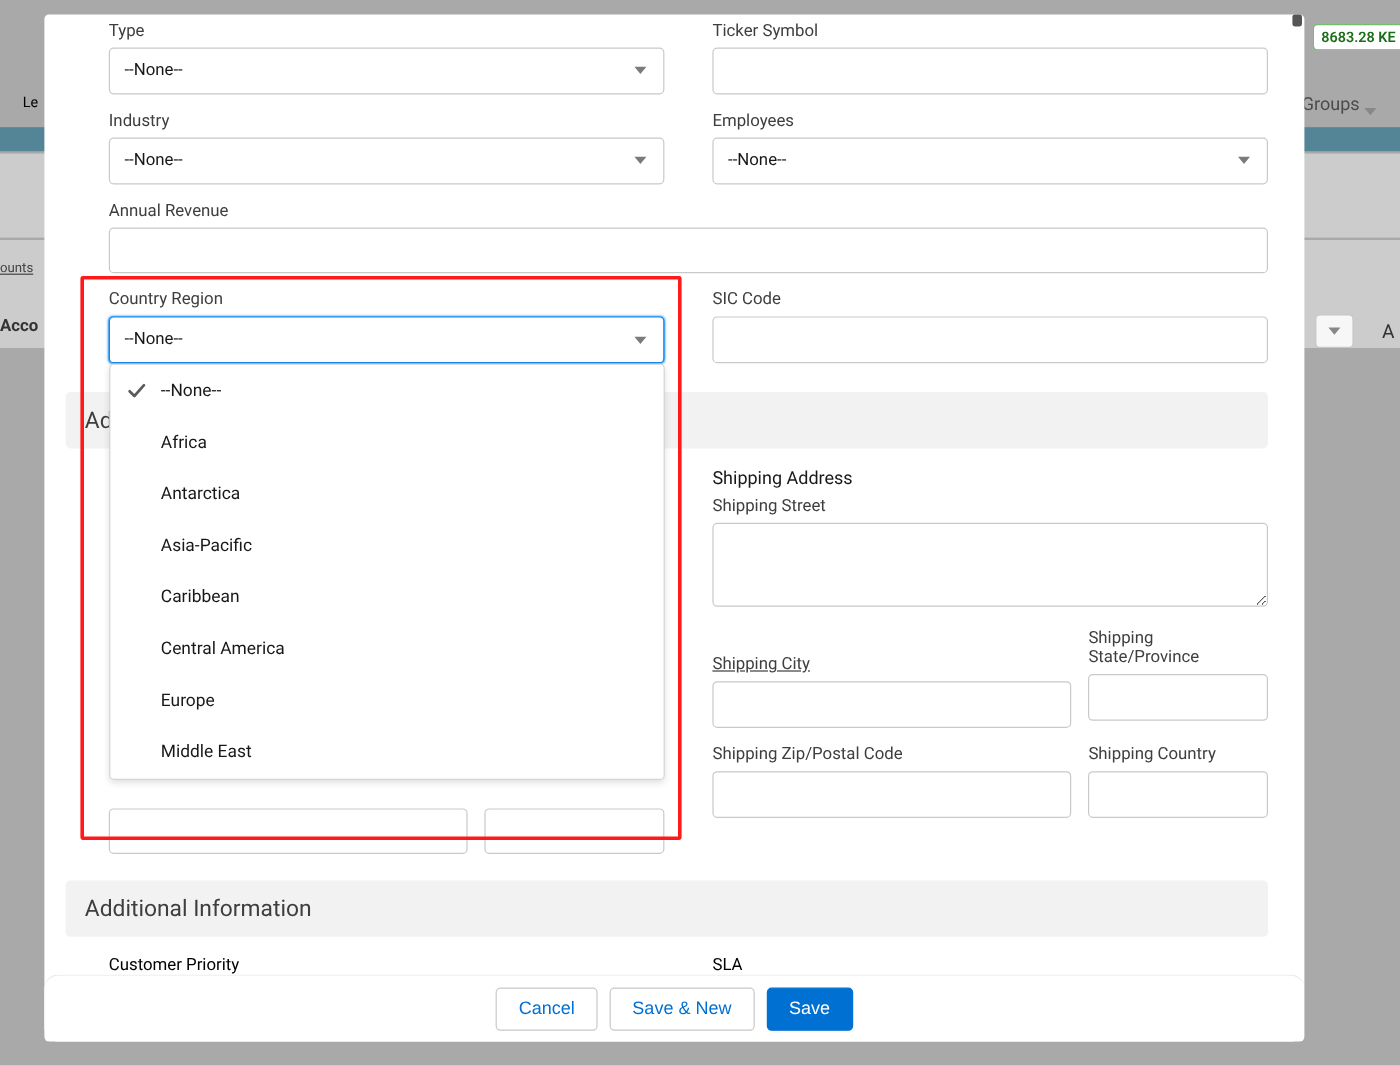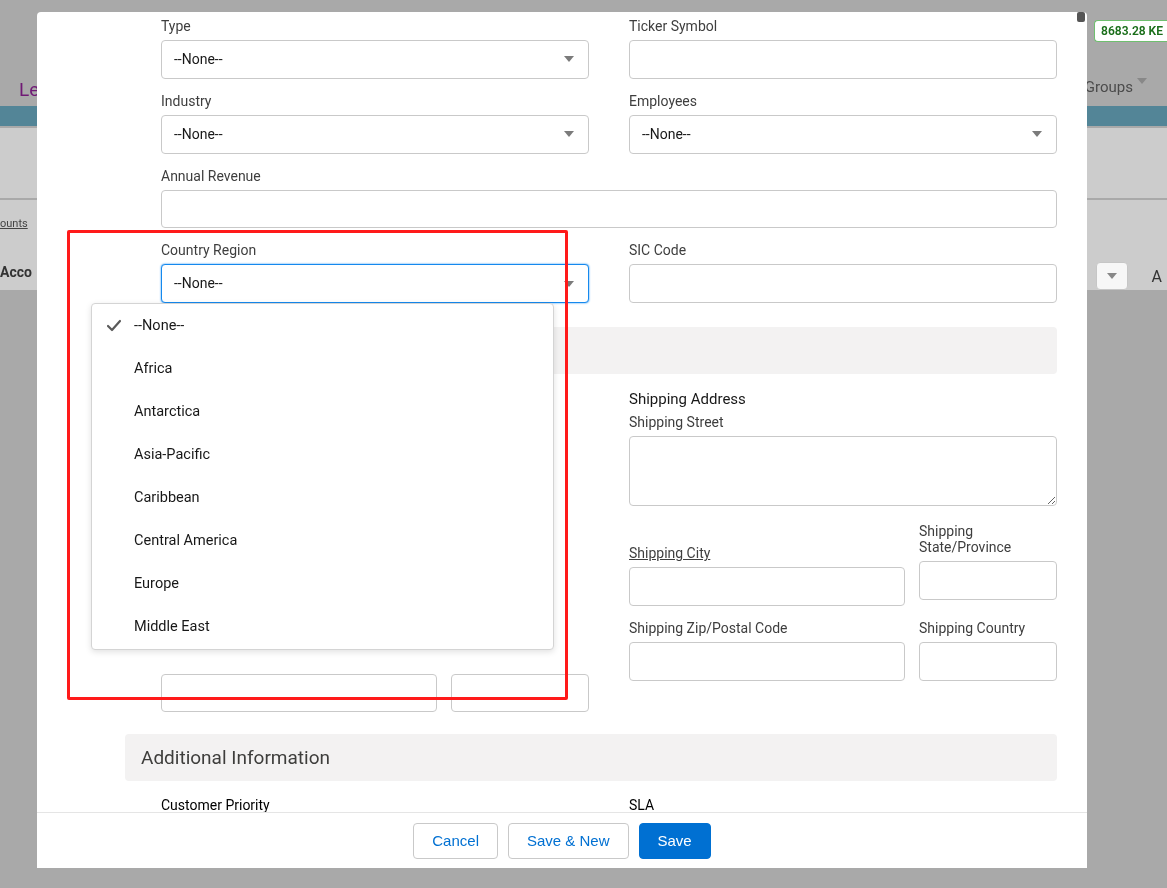--- a/index.html
+++ b/index.html
@@ -11,25 +11,25 @@
     background:#fff;
     overflow:hidden;
   }
   
   .bg-layer {
     position:absolute; inset:0;
     background:#a9a9a9;
     z-index:0;
   }
   .bg-nav-left {
-    position:absolute; top:78px; left:19px; color:#701a75; font-size:19px;
+    position:absolute; top:78px; left:19px; color:#000000; font-size:12px;
   }
   .bg-nav-right {
     position:absolute; top:78px; right:20px; color:#4b4b4b; font-size:15px;
-    display:flex; align-items:flex-start; gap:4px;
+    display:flex; align-items:flex-end; gap:4px;
   }
   .bg-pill-acc {
     position:absolute; top:264px; left:0px; font-weight:700; color:#333; font-size:14px;
   }
   .bg-pill-ounts {
     position:absolute; top:217px; left:0px; color:#444; font-size:11px;text-decoration:underline;
   }
   .bg-badge {
     position:absolute; top:20px; right:0; background:#ffffff; color:#1a6e1a;
     font-weight:600; font-size:12px; padding:3px 4px 3px 6px; border-radius:4px 0 0 4px;
@@ -50,21 +50,20 @@
     position:absolute; left:0; right:0; background:#f0f0f0; opacity:0.5;
   }
 
   
   .modal-wrap {
     position:absolute; top:12px; bottom:20px; left:37px; width:1050px;
     background:#fff;
     z-index:1;
     display:flex; flex-direction:column;
     border-radius:4px;
-    align-items:flex-end;
   }
   .modal-scroll {
     flex:1;
     overflow-y:scroll;
     padding: 0 30px 30px 54px;
     position:relative;
   }
   
   .modal-scroll::-webkit-scrollbar { width:15px; }
   .modal-scroll::-webkit-scrollbar-track { background:#f3f3f3; }
@@ -156,20 +155,21 @@
 
   
   .modal-footer {
     position:absolute; left:0; right:0; bottom:0;
     height:56px;
     background:#fff;
     border-top:1px solid #e5e5e5;
     display:flex; align-items:center; justify-content:center;
     gap:10px;
     z-index:20;
+    border-radius:12px;
   }
   .btn {
     font-size:15px;
     padding:8px 18px;
     border-radius:4px;
     cursor:pointer;
     line-height:1.2;
   }
   .btn.neutral { background:#fff; border:1px solid #c9c9c9; color:#0070d2; }
   .btn.primary { background:#0070d2; border:1px solid #0070d2; color:#ffffff; }

